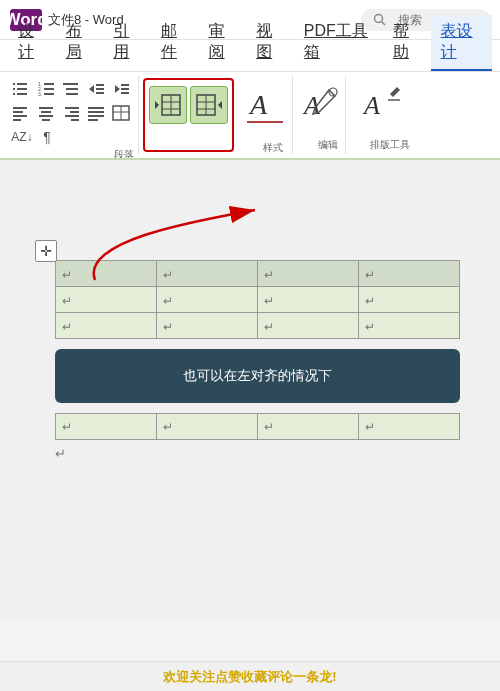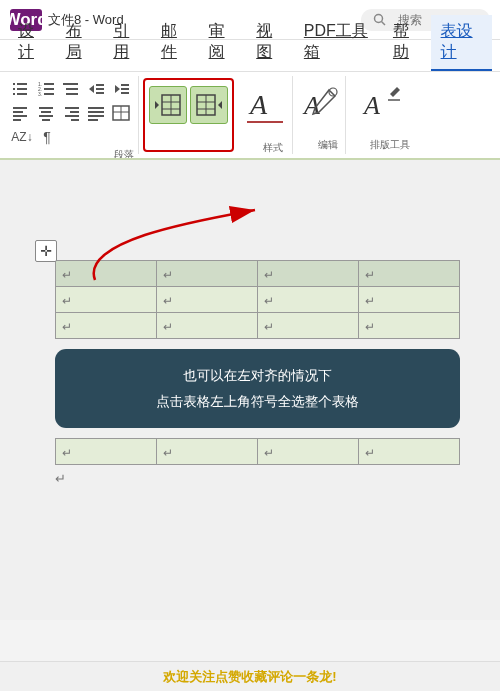--- a/index.html
+++ b/index.html
@@ -368,23 +368,22 @@
 
       <tr>
         <td style="border:1px solid #999; height:26px; background:#e4edd8; padding:3px 6px;"><span style="color:#777;font-size:12px;">↵</span></td>
         <td style="border:1px solid #999; height:26px; background:#e4edd8; padding:3px 6px;"><span style="color:#777;font-size:12px;">↵</span></td>
         <td style="border:1px solid #999; height:26px; background:#e4edd8; padding:3px 6px;"><span style="color:#777;font-size:12px;">↵</span></td>
         <td style="border:1px solid #999; height:26px; background:#e4edd8; padding:3px 6px;"><span style="color:#777;font-size:12px;">↵</span></td>
       </tr>
     </tbody>
       </table>
 
-    <div style="margin-top:10px; background:#2c4a5a; color:white; padding:14px 16px; border-radius:11px; font-size:13.5px; line-height:1.9; text-align:center;">
+    <div style="margin-top:10px; background:#2c4a5a; color:white; padding:14px 16px; border-radius:6px; font-size:13.5px; line-height:1.9; text-align:center;">
       <div>也可以在左对齐的情况下</div>
-      <div>点击表格左上角符号全选整个表格</div>
     </div>
 
     <table style="border-collapse:collapse; width:100%; background:white; margin-top:10px;">
       <tbody>
           <tr>
         <td style="border:1px solid #999; height:26px; background:#e4edd8; padding:3px 6px;"><span style="color:#777;font-size:12px;">↵</span></td>
         <td style="border:1px solid #999; height:26px; background:#e4edd8; padding:3px 6px;"><span style="color:#777;font-size:12px;">↵</span></td>
         <td style="border:1px solid #999; height:26px; background:#e4edd8; padding:3px 6px;"><span style="color:#777;font-size:12px;">↵</span></td>
         <td style="border:1px solid #999; height:26px; background:#e4edd8; padding:3px 6px;"><span style="color:#777;font-size:12px;">↵</span></td>
       </tr>

